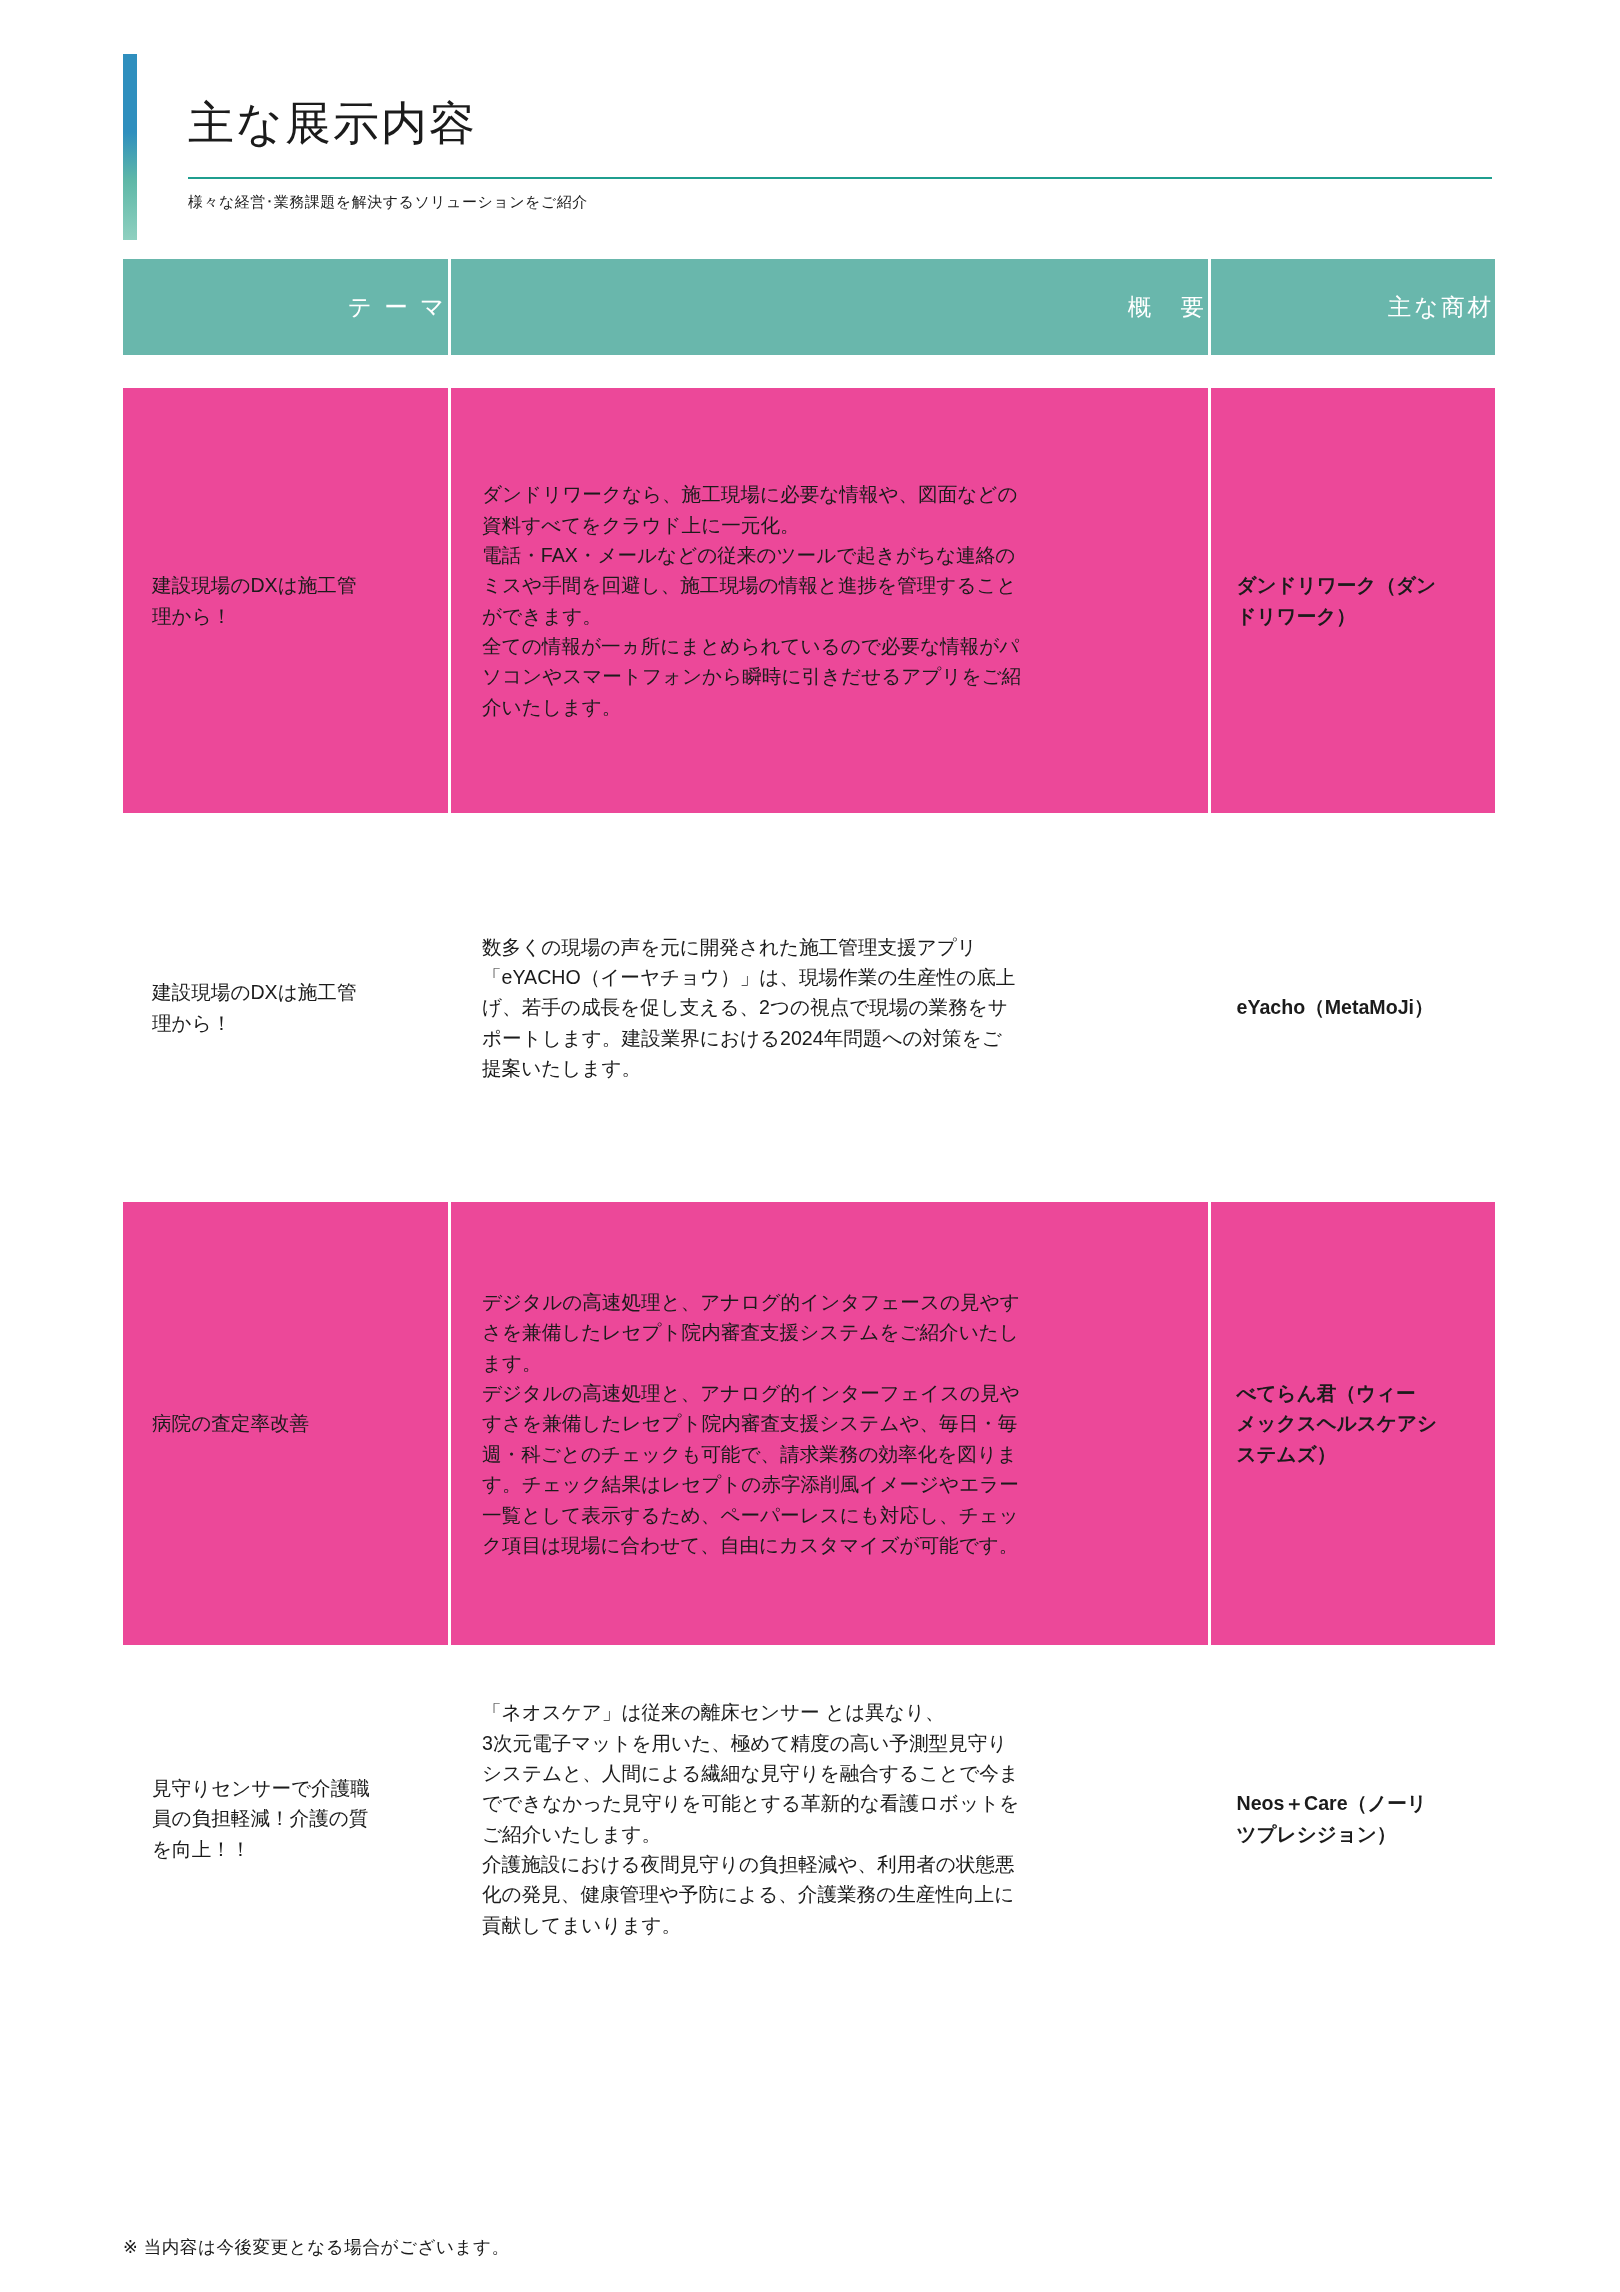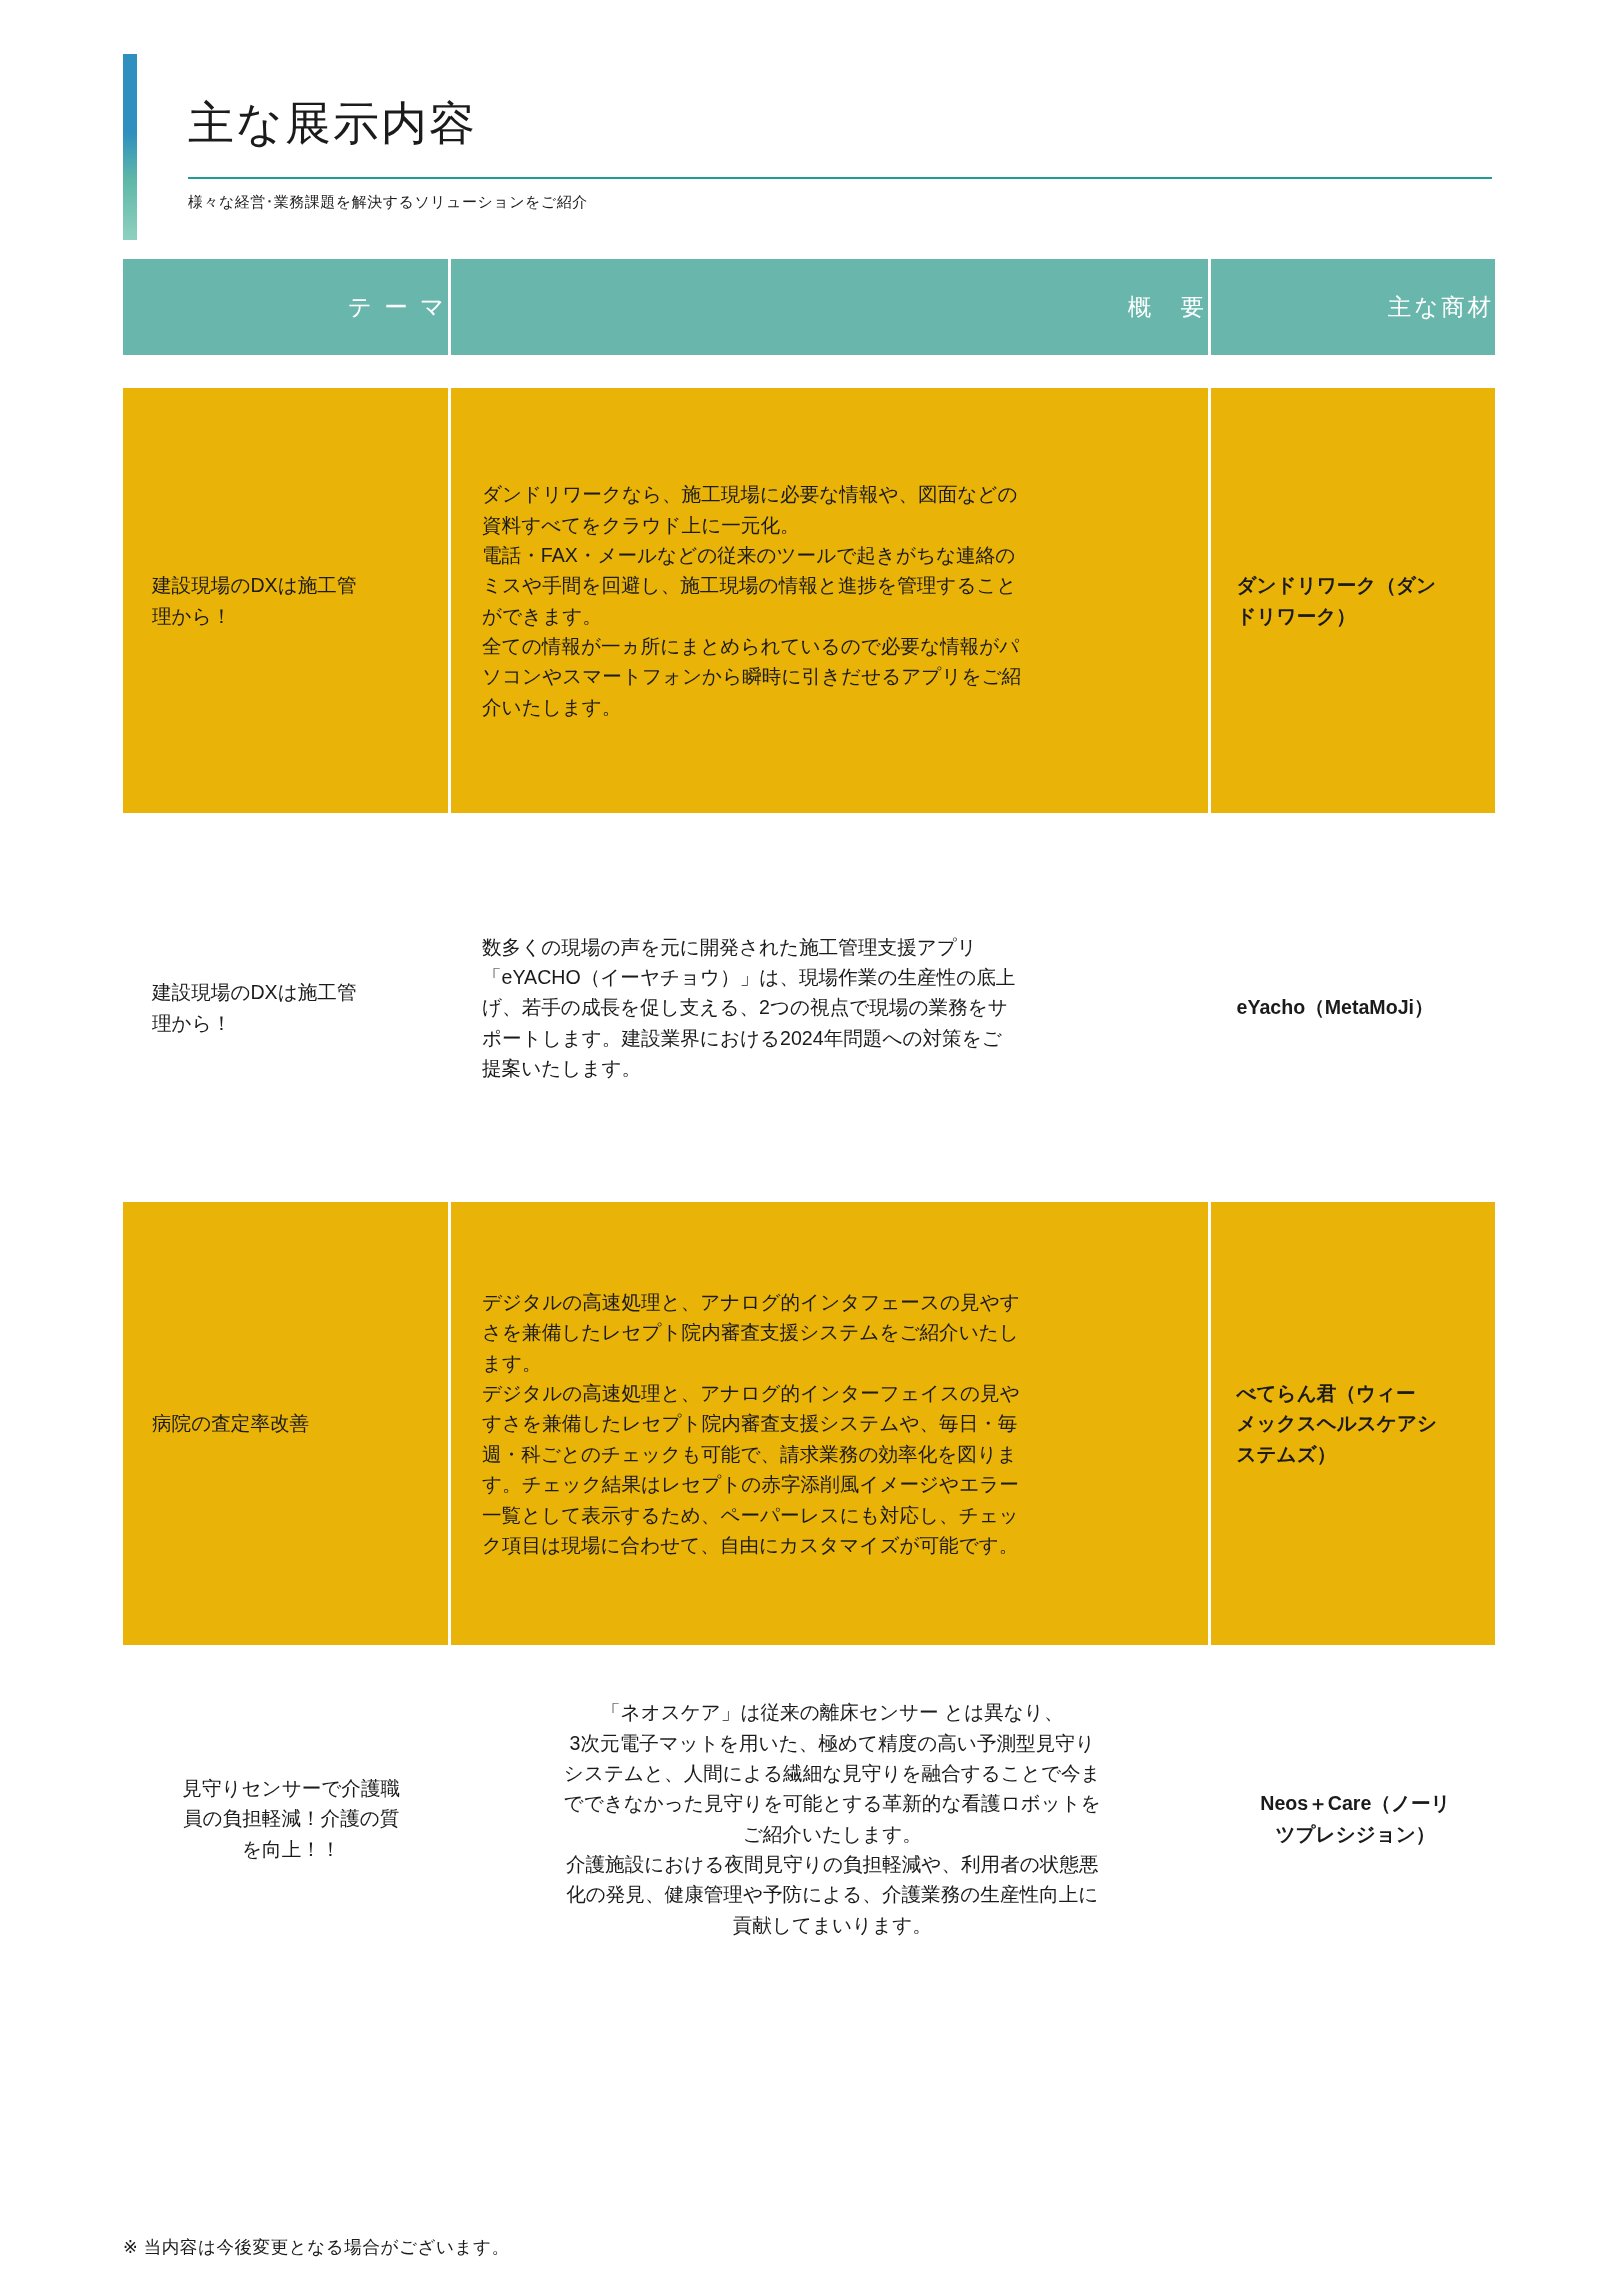--- a/index.html
+++ b/index.html
@@ -81,21 +81,21 @@
     font-size: 23.5px;
     letter-spacing: 2.9px;
     height: 94px;
     vertical-align: middle;
     text-align: right;
     border-right: 3.9px solid #ffffff;
   }
   thead th:last-child { border-right: none; }
 
   tbody td {
-    background: #eab308;
+    background: #ec4899;
     vertical-align: middle;
     font-size: 19.6px;
     line-height: 1.55;
     color: #1b1b1b;
     border-right: 3.9px solid #ffffff;
     padding: 25.5px 21.6px;
   }
   tbody td:last-child { border-right: none; }
   tbody tr.spacer-row td {
     background: #ffffff;
@@ -103,21 +103,21 @@
     padding: 0;
     height: 33px;
   }
   td.theme-cell { padding-left: 29px; padding-right: 17.6px; }
   td.desc-cell  { padding-left: 31px; padding-right: 25.5px; }
   td.prod-cell  { padding-left: 25.5px; padding-right: 17.6px; font-weight: bold; }
 
   .row-r1 td { height: 374px; }
   .row-r2 td { height: 272px; }
   .row-r3 td { height: 392px; }
-  .row-r4 td { height: 296px; text-align: center; }
+  .row-r4 td { height: 296px; }
 
   
   tbody tr.plain td { background: #ffffff; border-right: 3.9px solid #ffffff; }
 
   .cell-text { white-space: pre-line; }
 
   
   .footnote {
     position: absolute;
     left: 123px;

